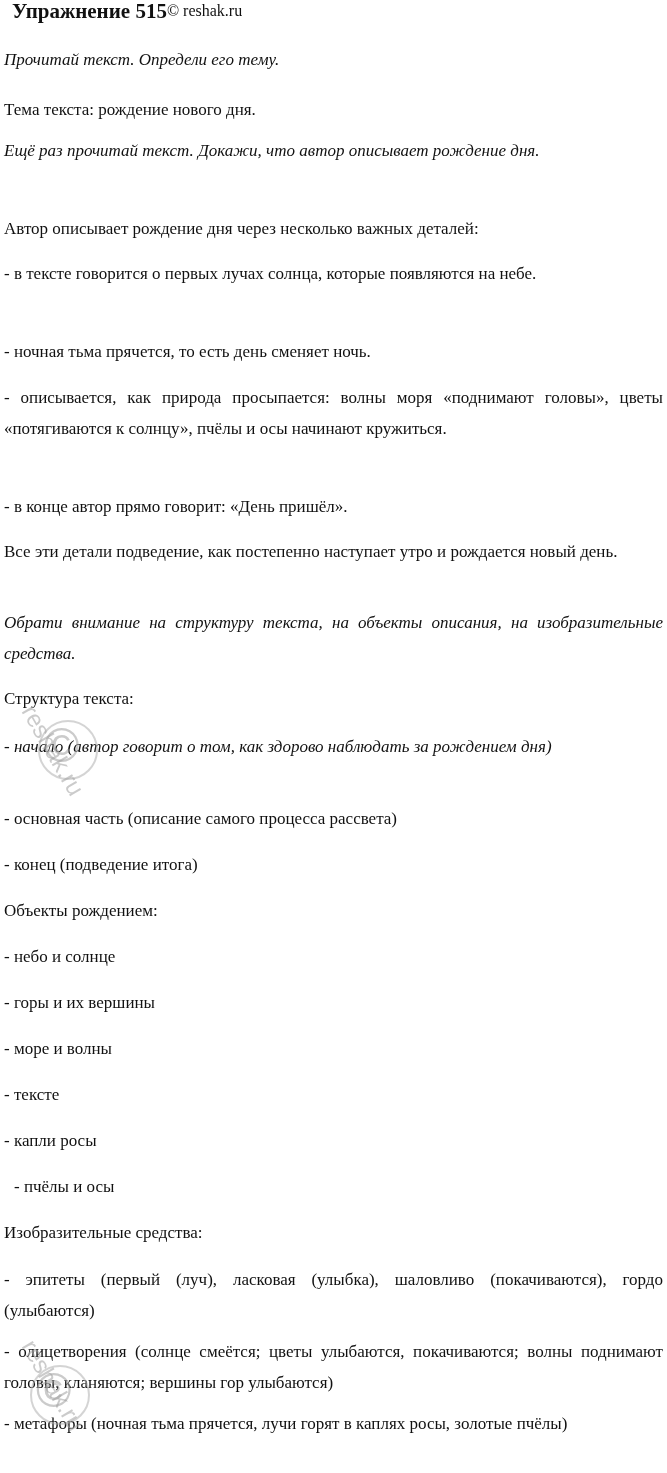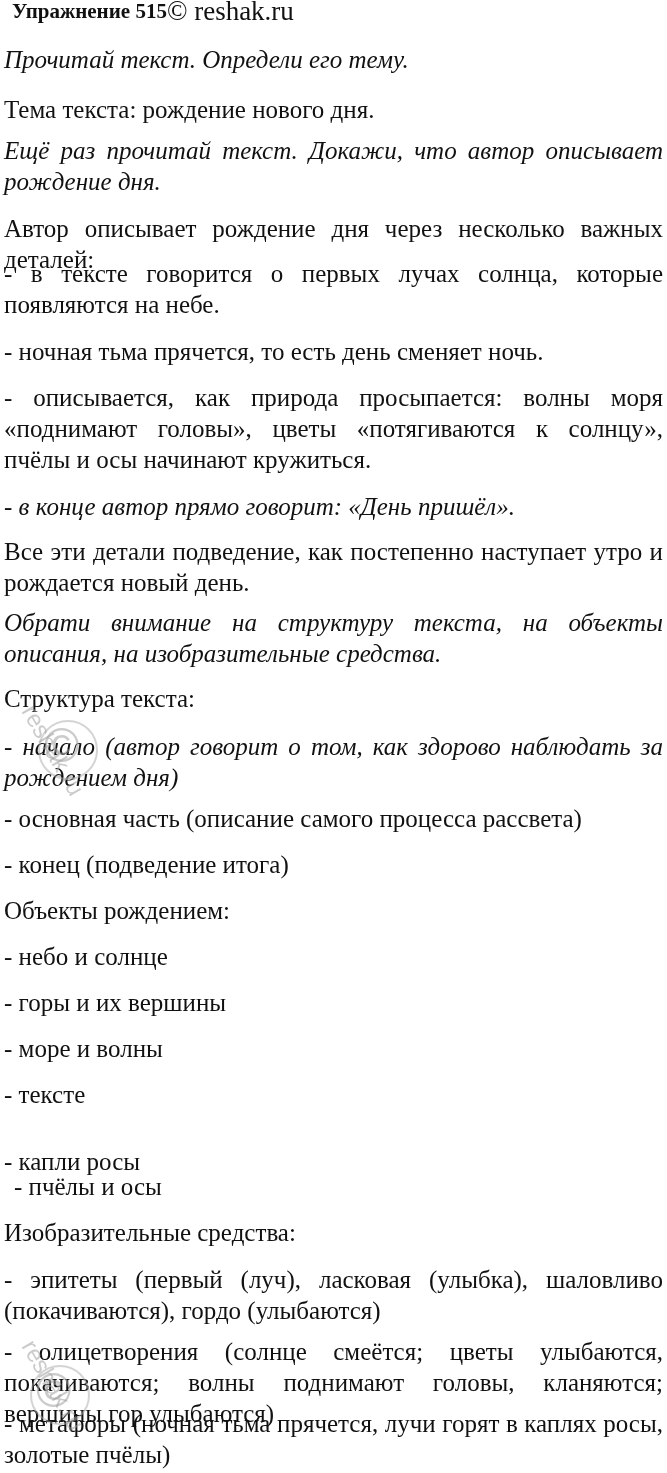--- a/index.html
+++ b/index.html
@@ -6,24 +6,24 @@
   body {
     width: 667px; height: 1473px; position: relative; overflow: hidden;
     font-family: "Liberation Serif", "DejaVu Serif", serif;
     color: #111111;
   }
   .header {
     position: absolute; left: 12px; top: 0; width: 661px; height: 24px;
     display: flex; justify-content: flex-start; align-items: flex-start;
   }
   .title { font-weight: bold; font-size: 21px; line-height: 22px; }
-  .copyright { font-size: 27px; line-height: 22px; }
+  .copyright { font-size: 16px; line-height: 22px; }
   .p {
     position: absolute; left: 4px; width: 659px;
-    font-size: 25px; line-height: 31px; margin: 0;
+    font-size: 17px; line-height: 31px; margin: 0;
     text-align: justify;
   }
   .i { font-style: italic; }
   .last-line-left { text-align-last: left; }
   .wm {
     position: absolute; pointer-events: none;
     color: rgba(160,160,160,0.55);
     font-family: "Liberation Sans", sans-serif;
   }
   .wm-ring {
@@ -38,33 +38,33 @@
   <span class="copyright">© reshak.ru</span>
 </div>
 
 <p class="p i" style="top:44px;">Прочитай текст. Определи его тему.</p>
 <p class="p" style="top:94px;">Тема текста: рождение нового дня.</p>
 <p class="p i last-line-left" style="top:135px;">Ещё раз прочитай текст. Докажи, что автор описывает рождение дня.</p>
 <p class="p" style="top:213px;">Автор описывает рождение дня через несколько важных деталей:</p>
 <p class="p last-line-left" style="top:258px;">- в тексте говорится о первых лучах солнца, которые появляются на небе.</p>
 <p class="p" style="top:336px;">- ночная тьма прячется, то есть день сменяет ночь.</p>
 <p class="p last-line-left" style="top:382px;">- описывается, как природа просыпается: волны моря «поднимают головы», цветы «потягиваются к солнцу», пчёлы и осы начинают кружиться.</p>
-<p class="p" style="top:491px;font-style:italic;">- в конце автор прямо говорит: «День пришёл».</p>
+<p class="p" style="top:491px;">- в конце автор прямо говорит: «День пришёл».</p>
 <p class="p last-line-left" style="top:536px;">Все эти детали подведение, как постепенно наступает утро и рождается новый день.</p>
 <p class="p i last-line-left" style="top:607px;">Обрати внимание на структуру текста, на объекты описания, на изобразительные средства.</p>
 <p class="p" style="top:683px;">Структура текста:</p>
 <p class="p last-line-left" style="top:731px;font-style:italic;">- начало (автор говорит о том, как здорово наблюдать за рождением дня)</p>
 <p class="p" style="top:803px;">- основная часть (описание самого процесса рассвета)</p>
 <p class="p" style="top:849px;">- конец (подведение итога)</p>
 <p class="p" style="top:895px;">Объекты рождением:</p>
 <p class="p" style="top:941px;">- небо и солнце</p>
 <p class="p" style="top:987px;">- горы и их вершины</p>
 <p class="p" style="top:1033px;">- море и волны</p>
 <p class="p" style="top:1079px;">- тексте</p>
-<p class="p" style="top:1125px;margin-top:21px;">- капли росы</p>
+<p class="p" style="top:1125px;">- капли росы</p>
 <p class="p" style="top:1171px;margin-left:10px;">- пчёлы и осы</p>
 <p class="p" style="top:1217px;">Изобразительные средства:</p>
 <p class="p last-line-left" style="top:1264px;">- эпитеты (первый (луч), ласковая (улыбка), шаловливо (покачиваются), гордо (улыбаются)</p>
 <p class="p last-line-left" style="top:1336px;">- олицетворения (солнце смеётся; цветы улыбаются, покачиваются; волны поднимают головы, кланяются; вершины гор улыбаются)</p>
 <p class="p last-line-left" style="top:1408px;">- метафоры (ночная тьма прячется, лучи горят в каплях росы, золотые пчёлы)</p>
 
 <div class="wm-ring" style="left:38px; top:720px; width:56px; height:56px;"></div>
 <div class="wm" style="left:44px; top:718px; font-size:48px;">©</div>
 <div class="wm" style="left:40px; top:700px; font-size:24px; transform: rotate(60deg); transform-origin: left top;">reshak.ru</div>
 

